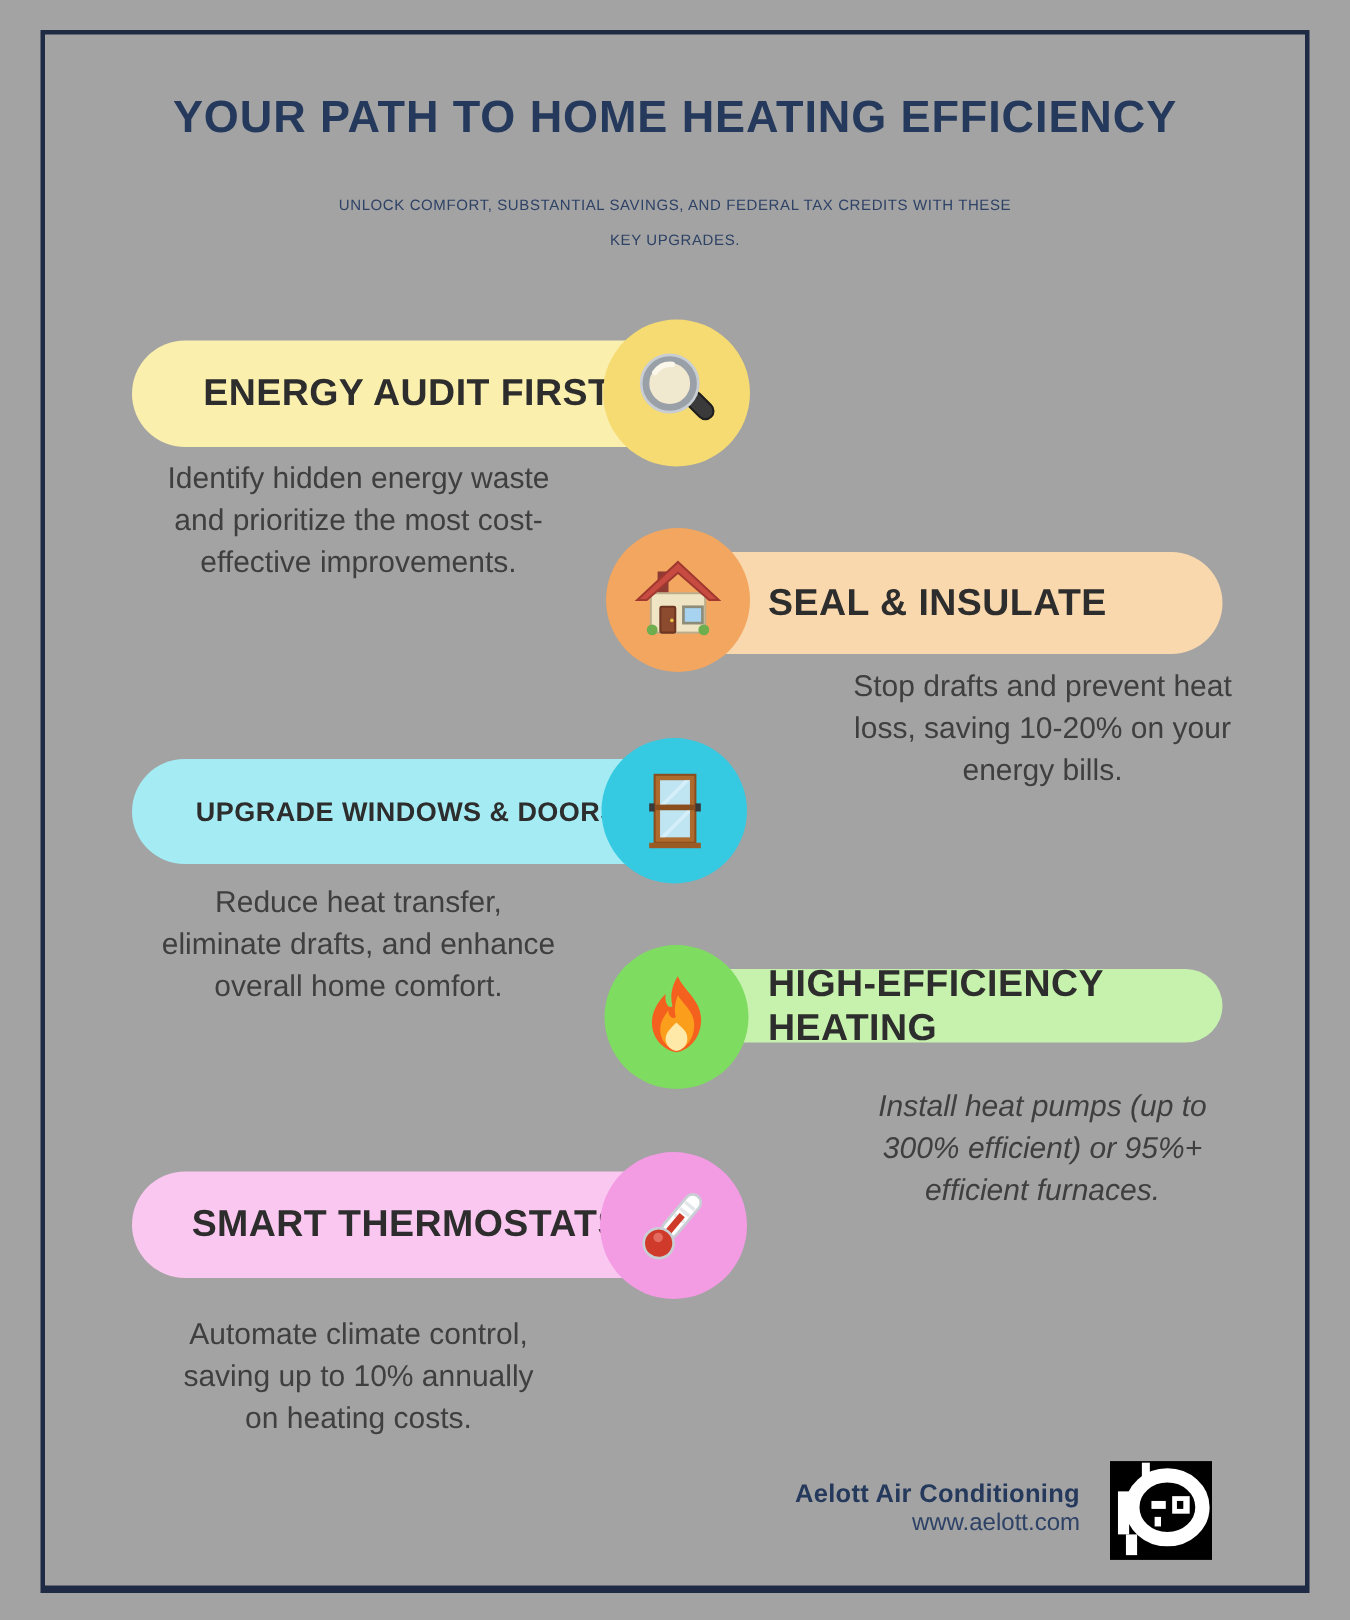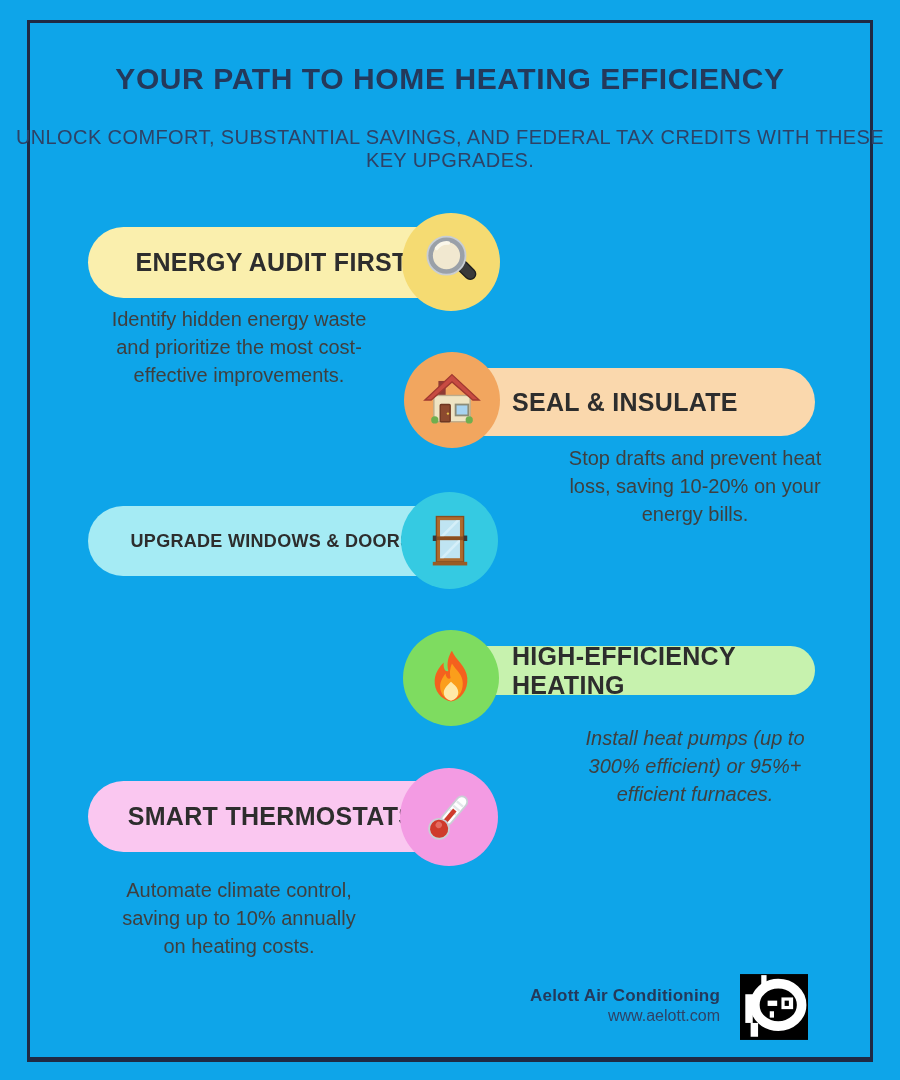--- a/index.html
+++ b/index.html
@@ -1,23 +1,23 @@
 <!DOCTYPE html>
 <html><head>
 <meta charset="utf-8">
 <style>
   html,body{margin:0;padding:0;background:#fff;}
-  .canvas{position:relative;width:900px;height:1080px;background:#0ea5e9;overflow:hidden;
+  .canvas{position:relative;width:900px;height:1080px;background:#a3a3a3;overflow:hidden;
           font-family:"Liberation Sans", sans-serif;}
   .frame{position:absolute;left:27px;top:20px;width:840px;height:1034px;
          border:3px solid #1F2A44;border-bottom-width:5px;pointer-events:none;}
   .title{position:absolute;left:0;top:62px;width:900px;text-align:center;
          font-size:30px;font-weight:bold;color:#24395B;letter-spacing:0.6px;}
   .subtitle{position:absolute;left:0;top:126px;width:900px;text-align:center;
-            font-size:20px;color:#2E4266;letter-spacing:0.4px;line-height:23px;}
+            font-size:10px;color:#2E4266;letter-spacing:0.4px;line-height:23px;}
   .pill{position:absolute;border-radius:36px;display:flex;align-items:center;}
   .pill .lbl{width:100%;font-weight:bold;color:#2D2D2D;letter-spacing:0.3px;}
   .pill-left .lbl{text-align:center;}
   .pill-right .lbl{text-align:left;padding-left:60px;}
   .circle{position:absolute;border-radius:50%;display:flex;align-items:center;justify-content:center;}
   .desc{position:absolute;font-size:20px;line-height:28px;color:#3F3F3F;}
   .desc-right{text-align:center;}
   .desc-left{text-align:center;margin-left:28px;}
   
   .p1{left:88px;top:227px;width:367px;height:71px;}
@@ -102,20 +102,25 @@
       <rect x="21" y="9" width="22" height="18" fill="#BFE4F2"></rect>
       <rect x="21" y="31" width="22" height="20" fill="#BFE4F2"></rect>
       <path d="M21 27 L39 9 L43 9 L25 27 Z" fill="#D9F1FA" opacity="0.8"></path>
       <path d="M21 51 L41 31 L43 31 L43 33 L25 51 Z" fill="#D9F1FA" opacity="0.8"></path>
       <rect x="17" y="27" width="30" height="4" fill="#8A4D1E"></rect>
       <rect x="13" y="26" width="4" height="6" fill="#3A3A3A"></rect>
       <rect x="47" y="26" width="4" height="6" fill="#3A3A3A"></rect>
       <rect x="13" y="55" width="38" height="4" fill="#9A5B24"></rect>
     </svg>
   </div>
+  <div class="desc desc-right d3">
+    <div>Reduce heat transfer,</div>
+    <div>eliminate drafts, and enhance</div>
+    <div>overall home comfort.</div>
+  </div>
 
   <div class="pill pill-right p4" style="background: rgb(199, 242, 174);">
     <div class="lbl fs21">HIGH-EFFICIENCY HEATING</div>
   </div>
   <div class="circle c4" style="background: rgb(126, 220, 96);">
     <svg class="icon" viewBox="0 0 64 64">
       <path d="M33 2 C37 12 49 19 50 32 C51 45 43 56 32 58 C21 56 13 46 14 34 C15 25 20 19 24 15 C23 23 27 26 29 24 C27 16 29 8 33 2 Z" fill="#F4611E"></path>
       <path d="M33 16 C38 24 45 28 45 38 C45 48 39 55 32 56.5 C25 55 20 49 20 41 C20 35 24 30 26 27 C26 32 30 34 31.5 32 C30 27 31 21 33 16 Z" fill="#FB9E1B"></path>
       <path d="M32 36 C36 40 40 42 40 48 C40 53 36 56.5 32 57 C28 56.5 24 53 24 48 C24 43 29 39 32 36 Z" fill="#FFE9A8"></path>
     </svg>

